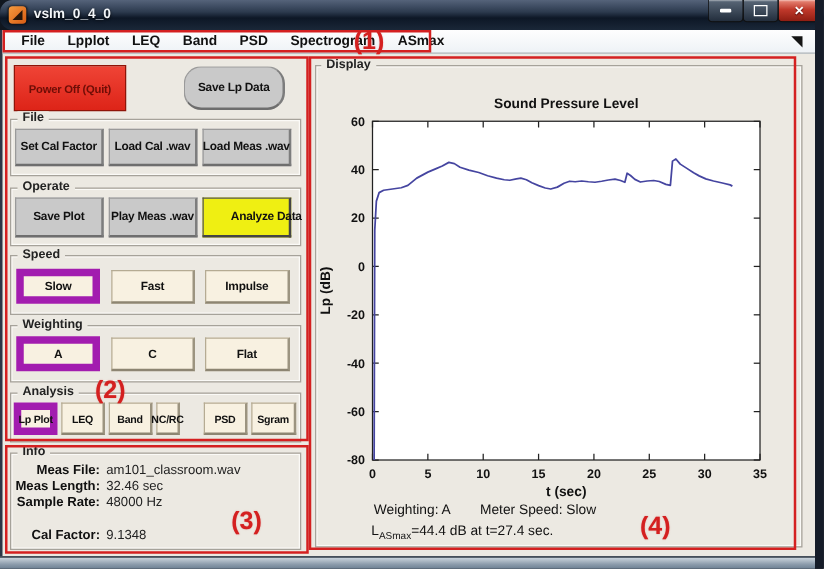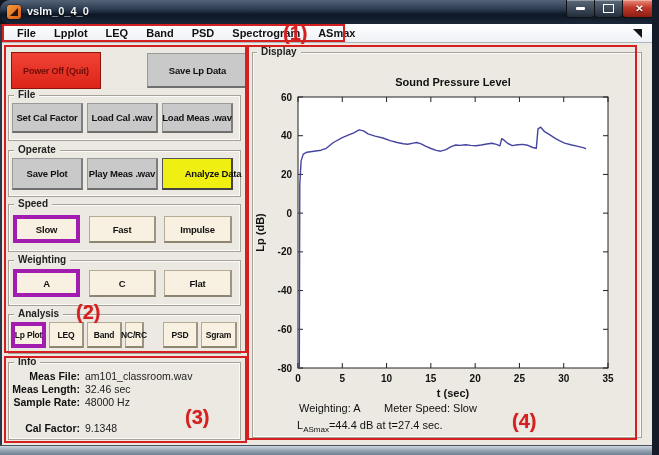--- a/index.html
+++ b/index.html
@@ -35,21 +35,21 @@
   .menu-arrow{position:absolute;right:10px;top:5px;width:0;height:0;
     border-top:9px solid #151515;border-left:9px solid transparent;}
 
   
   .btn{position:absolute;box-sizing:border-box;display:flex;align-items:center;justify-content:center;
     font-size:9.5px;font-weight:bold;color:#111;text-align:right;letter-spacing:-0.2px;white-space:nowrap;
     background:#c9c9c9;border:1px solid #9a9a9a;border-bottom:2px solid #6e6e6e;border-right:2px solid #7d7d7d;cursor:pointer;}
   .btn.red{background:linear-gradient(#ef4436,#dd2418);color:#6e0d06;border:1px solid #8f1408;font-size:9px;}
   .btn.yellow{background:#efef12;border:1px solid #555;border-bottom:2px solid #444;border-right:2px solid #444;padding-left:32px;}
   .btn.cream{background:#f8f1e1;border:1px solid #b5ab93;border-bottom:2px solid #8d8572;border-right:2px solid #9c9480;}
-  .btn.cream.selected{border:4px solid #a21caf;}
+  .btn.cream.selected{border:6px solid #a21caf;}
   .groupbox{position:absolute;box-sizing:border-box;border:1px solid #a6a29a;box-shadow:inset 0 0 0 1px #fbfaf7;}
   .grouplabel{position:absolute;top:-7px;left:5px;background:#ece9e2;padding:0 4px;font-size:10px;font-weight:bold;color:#222;}
 
   
   .info-row{position:absolute;left:6px;width:234px;height:13px;font-size:10.5px;display:flex;}
   .info-label{width:74px;text-align:right;font-weight:bold;color:#111;flex-shrink:0;}
   .info-value{margin-left:5px;color:#222;}
 
   
   .display-box{position:absolute;left:252px;top:52px;width:390px;height:386px;border:1px solid #a6a29a;box-shadow:inset 0 0 0 1px #fbfaf7;box-sizing:border-box;}
@@ -94,21 +94,21 @@
     <span class="menu-item">Lpplot</span>
     <span class="menu-item">LEQ</span>
     <span class="menu-item">Band</span>
     <span class="menu-item">PSD</span>
     <span class="menu-item">Spectrogram</span>
     <span class="menu-item">ASmax</span>
     <span class="menu-arrow"></span>
   </div>
 
   <div class="btn red" style="left:11px;top:52px;width:90px;height:37px;">Power Off (Quit)</div>
-  <div class="btn" style="left:147px;top:53px;width:102px;height:35px;">Save Lp Data</div>
+  <div class="btn" style="left:147px;top:53px;width:81px;height:35px;border-radius:14px;">Save Lp Data</div>
 
   <div class="groupbox" style="left:8px;top:95px;width:233px;height:46px;">
     <span class="grouplabel">File</span>
   </div>
   <div class="btn" style="left:12px;top:103px;width:71px;height:30px;">Set Cal Factor</div>
   <div class="btn" style="left:87px;top:103px;width:71px;height:30px;">Load Cal .wav</div>
   <div class="btn" style="left:162px;top:103px;width:71px;height:30px;">Load Meas .wav</div>
 
   <div class="groupbox" style="left:8px;top:150px;width:233px;height:47px;">
     <span class="grouplabel">Operate</span>

